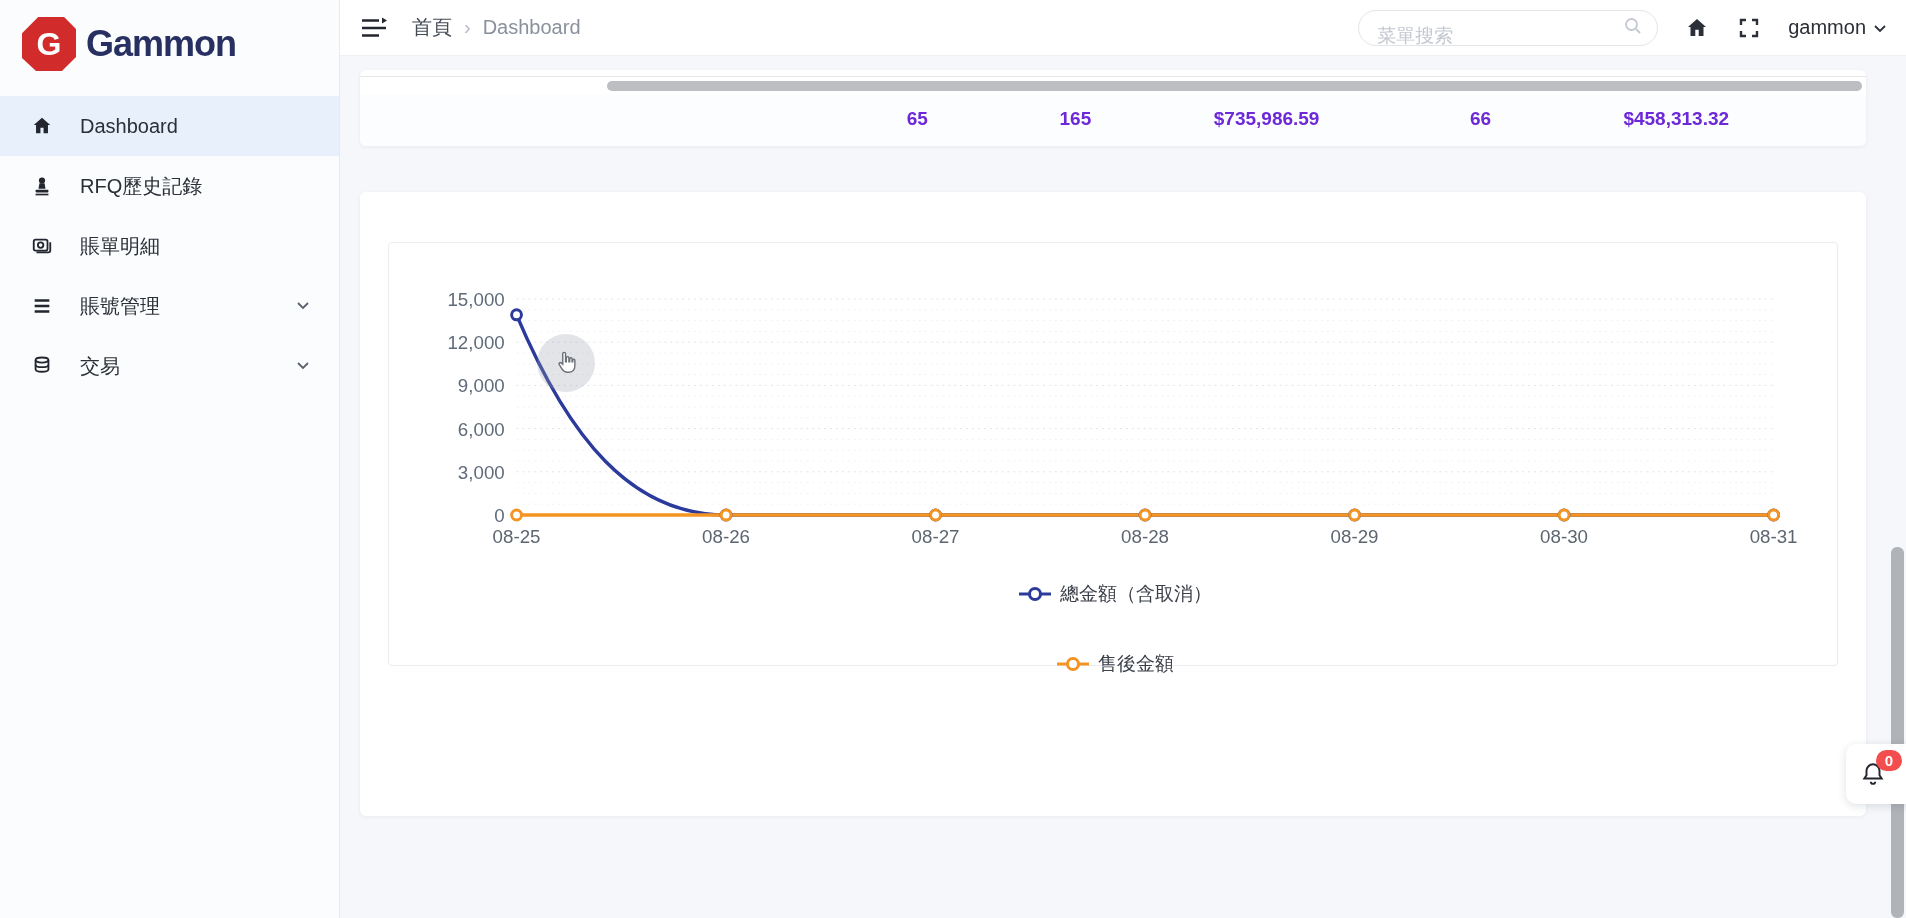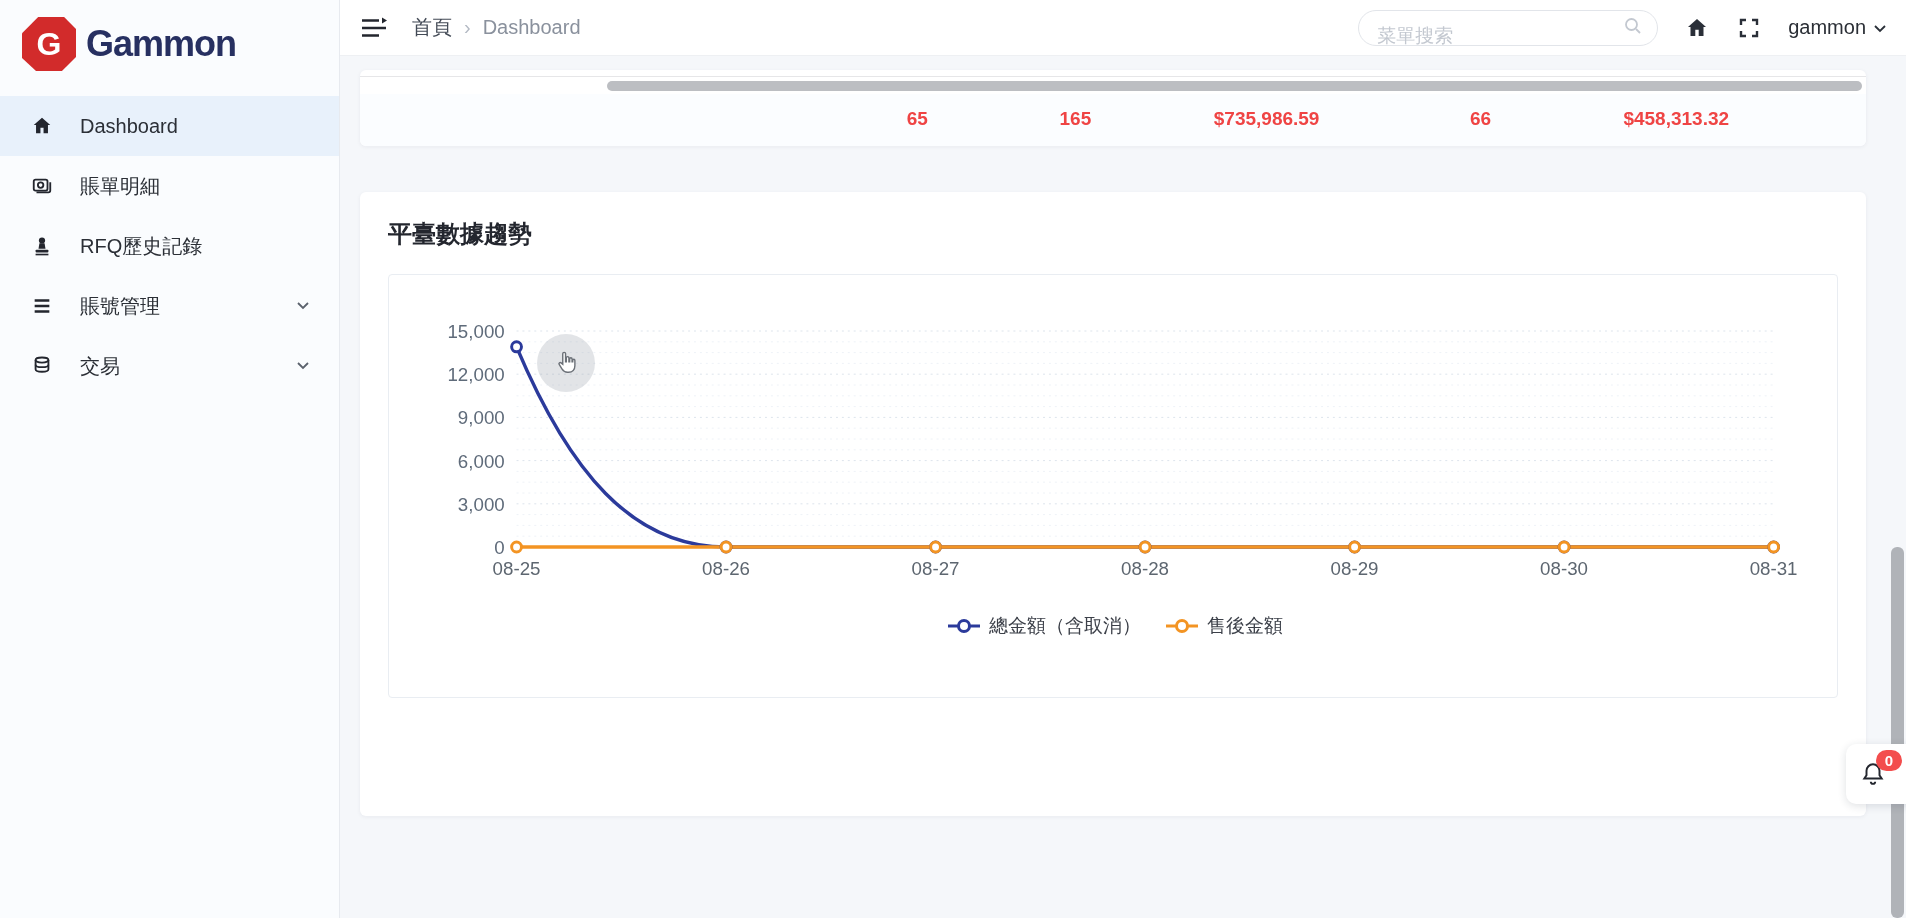--- a/index.html
+++ b/index.html
@@ -45,36 +45,36 @@
   .card { position:absolute; left:20px; right:40px; background:#fff; border-radius:6px;
     box-shadow:0 1px 4px rgba(30,40,60,.06); }
 
   
   .top-card { top:14px; height:76px; overflow:hidden; }
   .top-card .tbl-line { position:absolute; left:0; right:0; top:6px; border-top:1px solid #e6e6e8; }
   .hscrollbar { position:absolute; left:0; right:0; top:10px; height:12px; }
   .hscroll-thumb { position:absolute; left:16.4%; right:4px; top:1px; height:10px;
     background:#bcbec2; border-radius:5px; }
   .row-vals { position:absolute; left:0; right:0; top:24px; height:52px; background:#fbfdff; }
-  .rv { position:absolute; top:14px; transform:translateX(-50%); font-size:19px; font-weight:bold; color:#ef4444; white-space:nowrap; }
+  .rv { position:absolute; top:14px; transform:translateX(-50%); font-size:19px; font-weight:bold; color:#6d28d9; white-space:nowrap; }
 
   
   .trend-card { top:136px; height:624px; padding:26px 28px; }
   .trend-title { font-size:24px; font-weight:bold; color:#23262e; }
   .tabs { display:flex; gap:48px; margin-top:32px; border-bottom:1px solid #e6e9ee; padding-bottom:14px; position:relative; }
   .tab { font-size:20px; color:#596170; cursor:pointer; position:relative; padding-bottom:2px; }
   .tab.active { color:#23262e; font-weight:bold; }
   .tab.active::after { content:""; position:absolute; left:50%; transform:translateX(-50%);
     bottom:-15px; width:44px; height:3px; background:#30343a; border-radius:2px; }
 
   .chart-card { margin-top:24px; border:1px solid #e9edf2; border-radius:4px; height:424px; padding:24px 22px 14px 26px; }
   .chart-title { font-size:25px; font-weight:bold; color:#3b4048; }
   .chart-wrap { margin-top:16px; }
   svg text { font-family:"Liberation Sans","DejaVu Sans",sans-serif; }
-  .legend { display:flex; justify-content:center; align-items:center; gap:24px; margin-top:4px; }
+  .legend { display:flex; justify-content:center; align-items:center; gap:44px; margin-top:4px;flex-direction:column; }
   .legend-item { display:flex; align-items:center; gap:8px; cursor:pointer; }
   .legend-label { font-size:19px; color:#3c4049; }
 
   
   .cursor-ring { position:absolute; left:537px; top:334px; width:58px; height:58px; border-radius:50%;
     background:rgba(150,157,168,.28); z-index:9; pointer-events:none;
     display:flex; align-items:center; justify-content:center; }
 
   
   .bell-card { position:absolute; left:1846px; top:744px; width:72px; height:60px; background:#fff;
@@ -102,38 +102,38 @@
     <div class="nav-item active">
       <span class="nico">
         <svg width="22" height="22" viewBox="0 0 24 24">
             <path d="M12 3l9 8h-2.5v9h-4.8v-6.2h-3.4V20H5.5v-9H3z" fill="#23262e"></path>
           </svg>
       </span>
       <span class="nlabel">Dashboard</span>
     </div>
     <div class="nav-item">
       <span class="nico">
-        <svg width="22" height="22" viewBox="0 0 24 24" fill="none" stroke="#23262e" stroke-width="2">
-            <rect x="3" y="5" width="15" height="12" rx="2"></rect>
-            <circle cx="10.5" cy="11" r="3"></circle>
-            <path d="M21 8v9a2 2 0 0 1-2 2H6"></path>
-          </svg>
-      </span>
-      <span class="nlabel">賬單明細</span>
-    </div>
-    <div class="nav-item">
-      <span class="nico">
         <svg width="22" height="22" viewBox="0 0 24 24">
             <circle cx="12" cy="6" r="3.4" fill="#23262e"></circle>
             <path d="M9.2 9h5.6l1 6H8.2z" fill="#23262e"></path>
             <rect x="5" y="16" width="14" height="3" rx="1" fill="#23262e"></rect>
             <rect x="5" y="20.4" width="14" height="1.8" fill="#23262e"></rect>
           </svg>
       </span>
       <span class="nlabel">RFQ歷史記錄</span>
+    </div>
+    <div class="nav-item">
+      <span class="nico">
+        <svg width="22" height="22" viewBox="0 0 24 24" fill="none" stroke="#23262e" stroke-width="2">
+            <rect x="3" y="5" width="15" height="12" rx="2"></rect>
+            <circle cx="10.5" cy="11" r="3"></circle>
+            <path d="M21 8v9a2 2 0 0 1-2 2H6"></path>
+          </svg>
+      </span>
+      <span class="nlabel">賬單明細</span>
     </div>
     <div class="nav-item">
       <span class="nico">
         <svg width="22" height="22" viewBox="0 0 24 24" fill="none" stroke="#23262e" stroke-width="2.6">
             <path d="M4 6h16M4 12h16M4 18h16"></path>
           </svg>
       </span>
       <span class="nlabel">賬號管理</span>
       <span class="chev">
         <svg width="16" height="16" viewBox="0 0 16 16" fill="none" stroke="#5b626d" stroke-width="1.8">
@@ -210,21 +210,20 @@
     <div class="row-vals">
       <span class="rv" style="left:37.0%">65</span>
       <span class="rv" style="left:47.5%">165</span>
       <span class="rv" style="left:60.2%">$735,986.59</span>
       <span class="rv" style="left:74.4%">66</span>
       <span class="rv" style="left:87.4%">$458,313.32</span>
     </div>
   </div>
 
   <div class="card trend-card">
-    <div class="trend-title">平臺數據趨勢</div>
 
     <div class="chart-card">
       <div class="chart-wrap">
         <svg id="trend-chart" width="100%" height="290" viewBox="0 0 1420 290" preserveAspectRatio="none">
             <line x1="103" y1="221.2" x2="1378" y2="221.2" stroke="#eef2f7" stroke-width="1" stroke-dasharray="2 4"></line>
             <line x1="103" y1="210.4" x2="1378" y2="210.4" stroke="#eef2f7" stroke-width="1" stroke-dasharray="2 4"></line>
             <line x1="103" y1="199.6" x2="1378" y2="199.6" stroke="#eef2f7" stroke-width="1" stroke-dasharray="2 4"></line>
             <line x1="103" y1="178" x2="1378" y2="178" stroke="#eef2f7" stroke-width="1" stroke-dasharray="2 4"></line>
             <line x1="103" y1="167.2" x2="1378" y2="167.2" stroke="#eef2f7" stroke-width="1" stroke-dasharray="2 4"></line>
             <line x1="103" y1="156.4" x2="1378" y2="156.4" stroke="#eef2f7" stroke-width="1" stroke-dasharray="2 4"></line>

